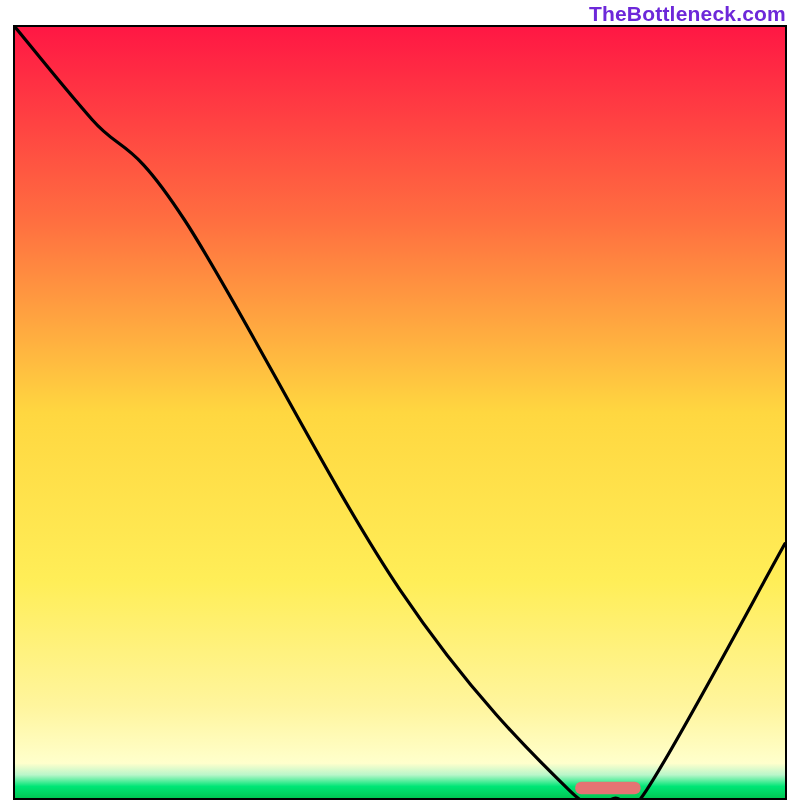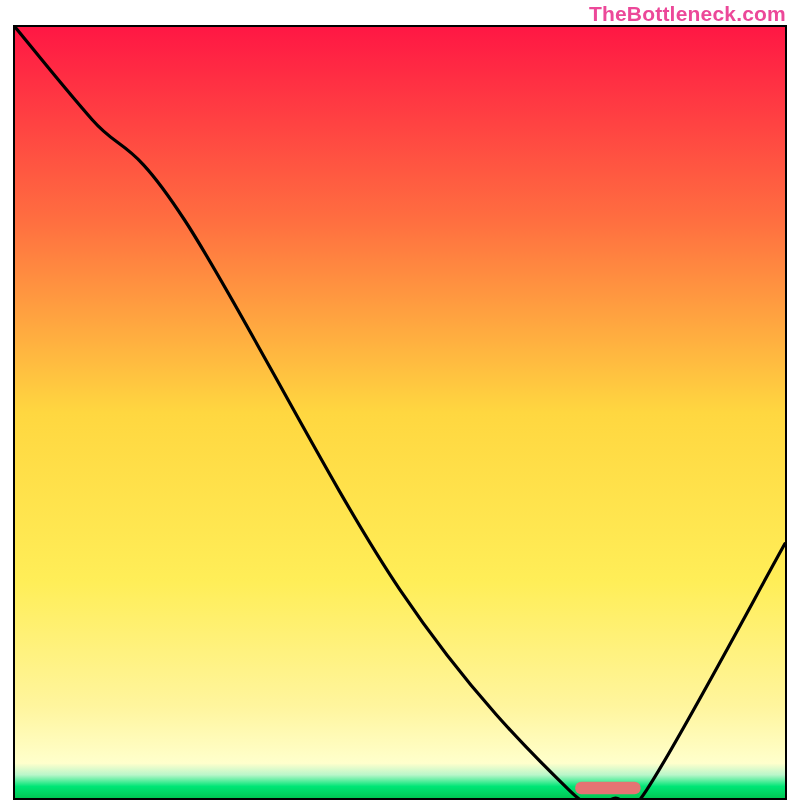--- a/index.html
+++ b/index.html
@@ -27,21 +27,21 @@
     top: 0;
     width: 770px;
     height: 771px;
   }
   .watermark {
     position: absolute;
     top: 2px;
     right: 14px;
     font-size: 21px;
     font-weight: bold;
-    color: #ec4899;
+    color: #6d28d9;
     letter-spacing: 0.2px;
   }
 </style>
 </head>
 <body>
 
 <div class="watermark">TheBottleneck.com</div>
 
 <div class="frame">
   <svg class="plot" viewBox="0 0 770 771" preserveAspectRatio="none">

